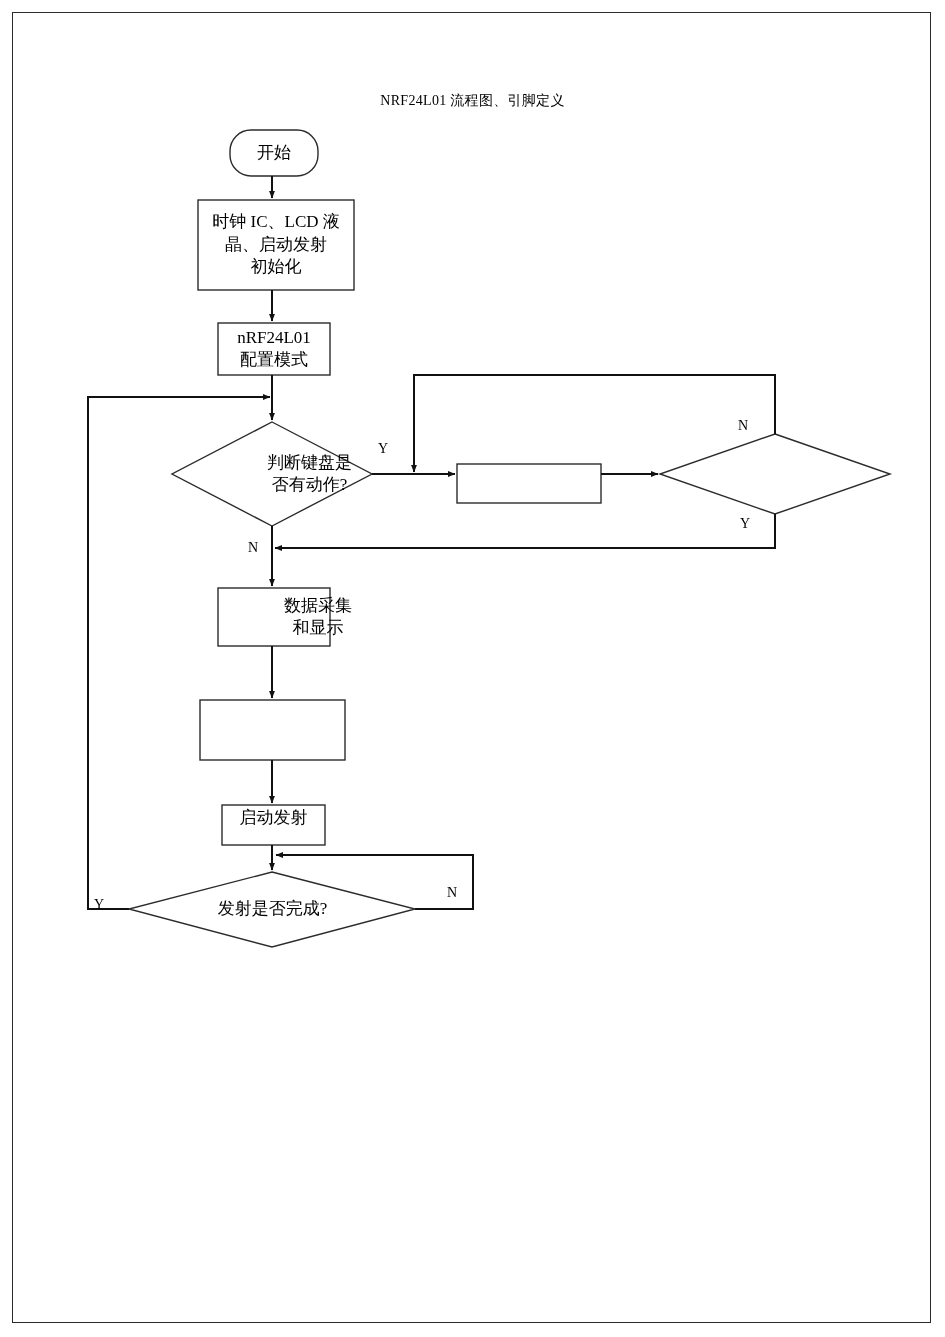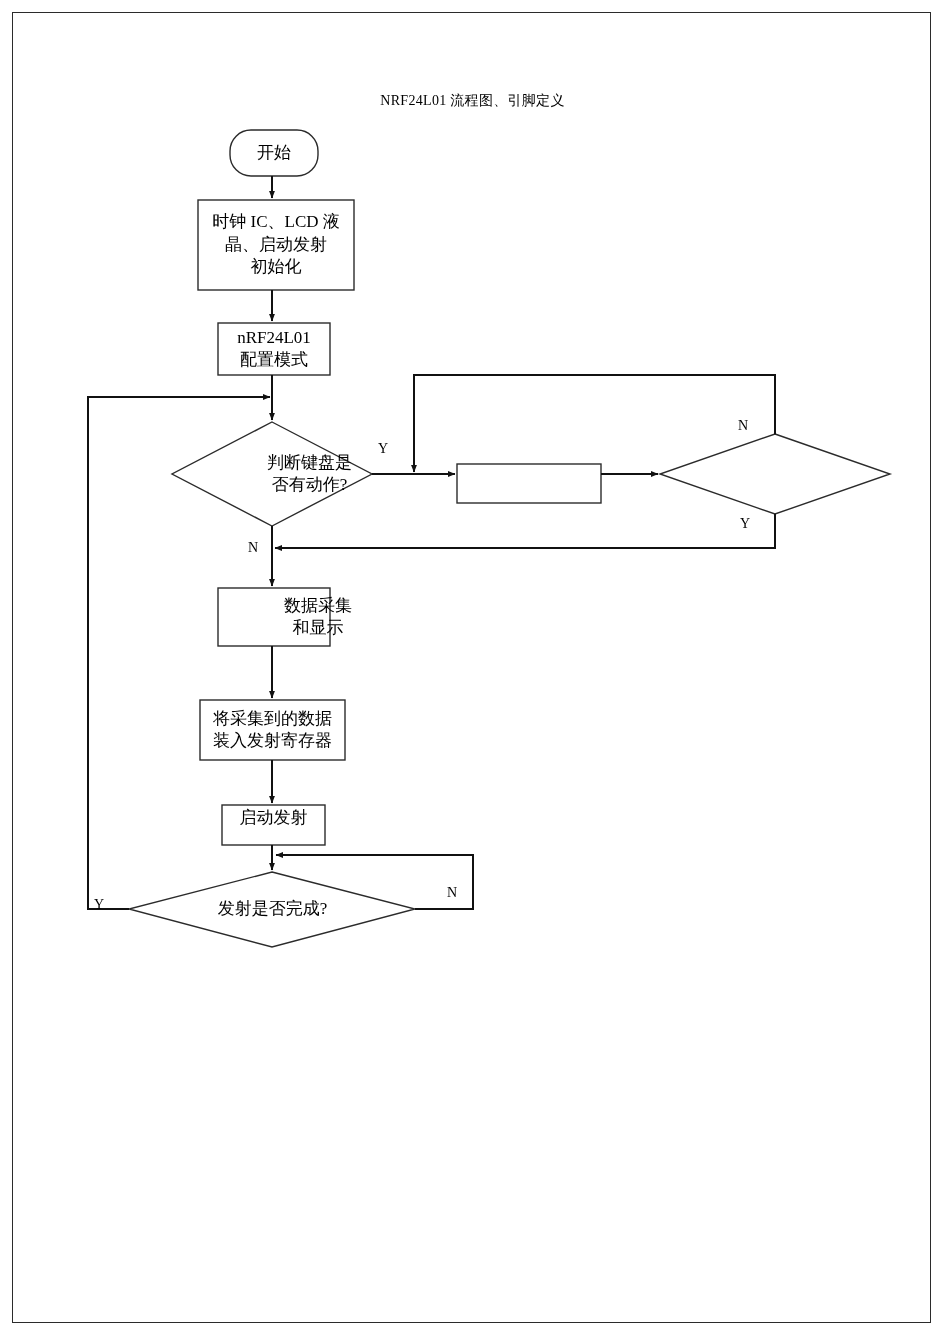--- a/index.html
+++ b/index.html
@@ -150,22 +150,20 @@
 配置模式</div>
 
   <div class="node-label serif-mix" style="left:190px; top:422px; width:170px; height:104px; justify-content:flex-end; padding-right:8px; box-sizing:border-box;">判断键盘是
 否有动作?</div>
 
 
 
   <div class="node-label serif-mix" style="left:218px; top:588px; width:112px; height:58px;margin-left:44px;">数据采集
 和显示</div>
 
-  <div class="node-label serif-mix" style="left:200px; top:700px; width:145px; height:60px;">将采集到的数据
-装入发射寄存器</div>
 
   <div class="node-label serif-mix" style="left:222px; top:805px; width:103px; height:27px;">启动发射</div>
 
   <div class="node-label serif-mix" style="left:129px; top:872px; width:287px; height:75px;">发射是否完成?</div>
 
   <div class="edge-label" style="left:378px; top:441px;">Y</div>
 
   <div class="edge-label" style="left:248px; top:540px;">N</div>
 
   <div class="edge-label" style="left:738px; top:418px;">N</div>

